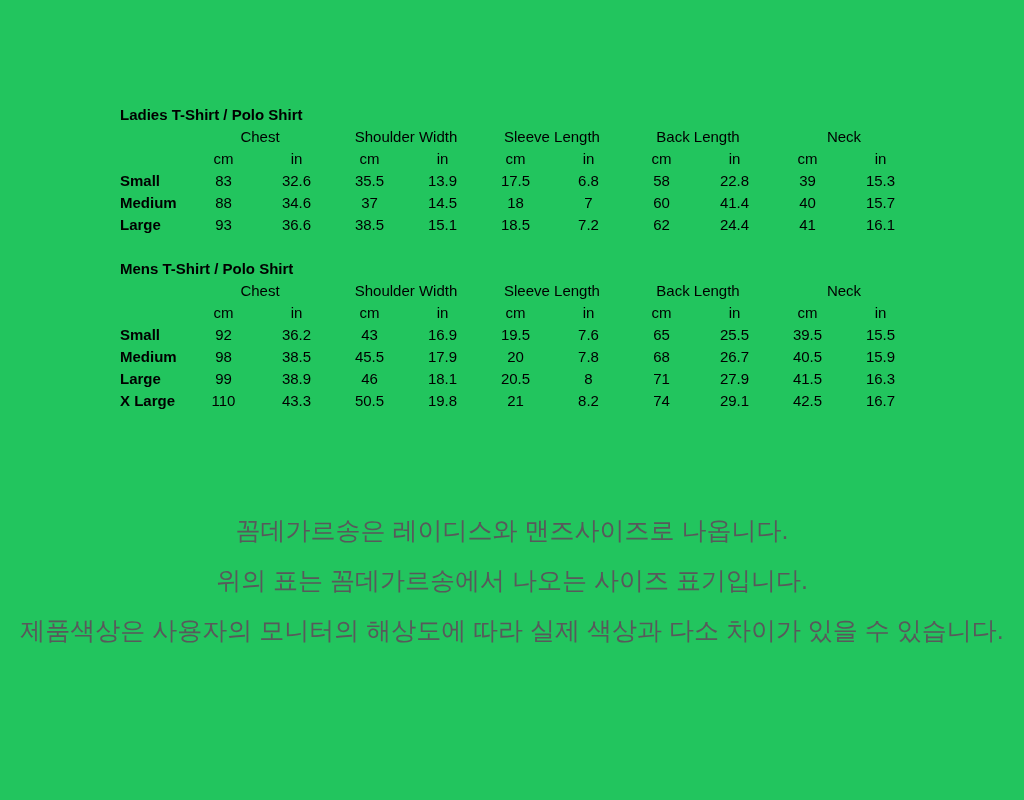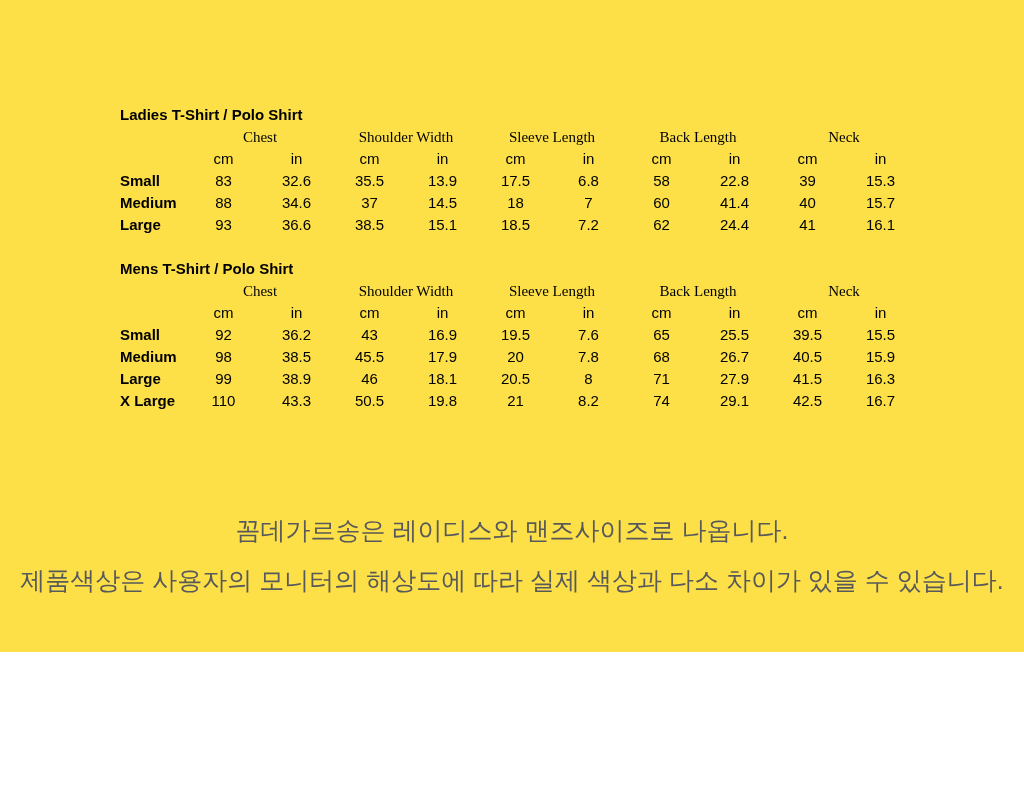--- a/index.html
+++ b/index.html
@@ -1,33 +1,33 @@
 <!DOCTYPE html>
 <html><head>
 <meta charset="utf-8">
 <style>
   html, body { margin: 0; padding: 0; background: #ffffff; }
   body { width: 1024px; height: 800px; font-family: "Liberation Sans", sans-serif; }
-  .page { position: relative; width: 1024px; height: 652px; overflow: hidden; background: #fde047; }
+  .page { position: relative; width: 1024px; height: 800px; overflow: hidden; background: #22c55e; }
 
   .tables-wrap { position: absolute; top: 104px; left: 120px; }
 
   .size-table-title {
     font-size: 15px; font-weight: bold; color: #000000;
     height: 22px; line-height: 22px; white-space: nowrap;
   }
   table.size-table { border-collapse: collapse; table-layout: fixed; border: 0; }
   table.size-table col.c-label { width: 67px; }
   table.size-table col.c-data  { width: 73px; }
   table.size-table th, table.size-table td {
     padding: 0; height: 22px; line-height: 22px;
     font-size: 15px; font-weight: normal; color: #000000;
     text-align: center; white-space: nowrap; border: 0;
   }
-  table.size-table th.group-hd { font-weight: normal; font-family: Liberation Serif, serif; }
+  table.size-table th.group-hd { font-weight: normal; }
   table.size-table th.row-lbl { text-align: left; font-weight: bold; }
   .table-gap { height: 22px; }
 
   .notes { position: absolute; top: 515px; left: 0; width: 1024px; text-align: center; }
   .note-line {
     height: 30px; line-height: 30px; margin: 0 0 20px 0;
     font-size: 25px; color: #58595b; white-space: nowrap;
   }
 </style>
 </head>
@@ -210,16 +210,17 @@
           <td>29.1</td>
           <td>42.5</td>
           <td>16.7</td>
         </tr>
       </tbody>
     </table>
   </div>
 
   <div class="notes">
     <div class="note-line">꼼데가르송은 레이디스와 맨즈사이즈로 나옵니다.</div>
+    <div class="note-line">위의 표는 꼼데가르송에서 나오는 사이즈 표기입니다.</div>
     <div class="note-line">제품색상은 사용자의 모니터의 해상도에 따라 실제 색상과 다소 차이가 있을 수 있습니다.</div>
   </div>
 
 </div>
 
 </body></html>

